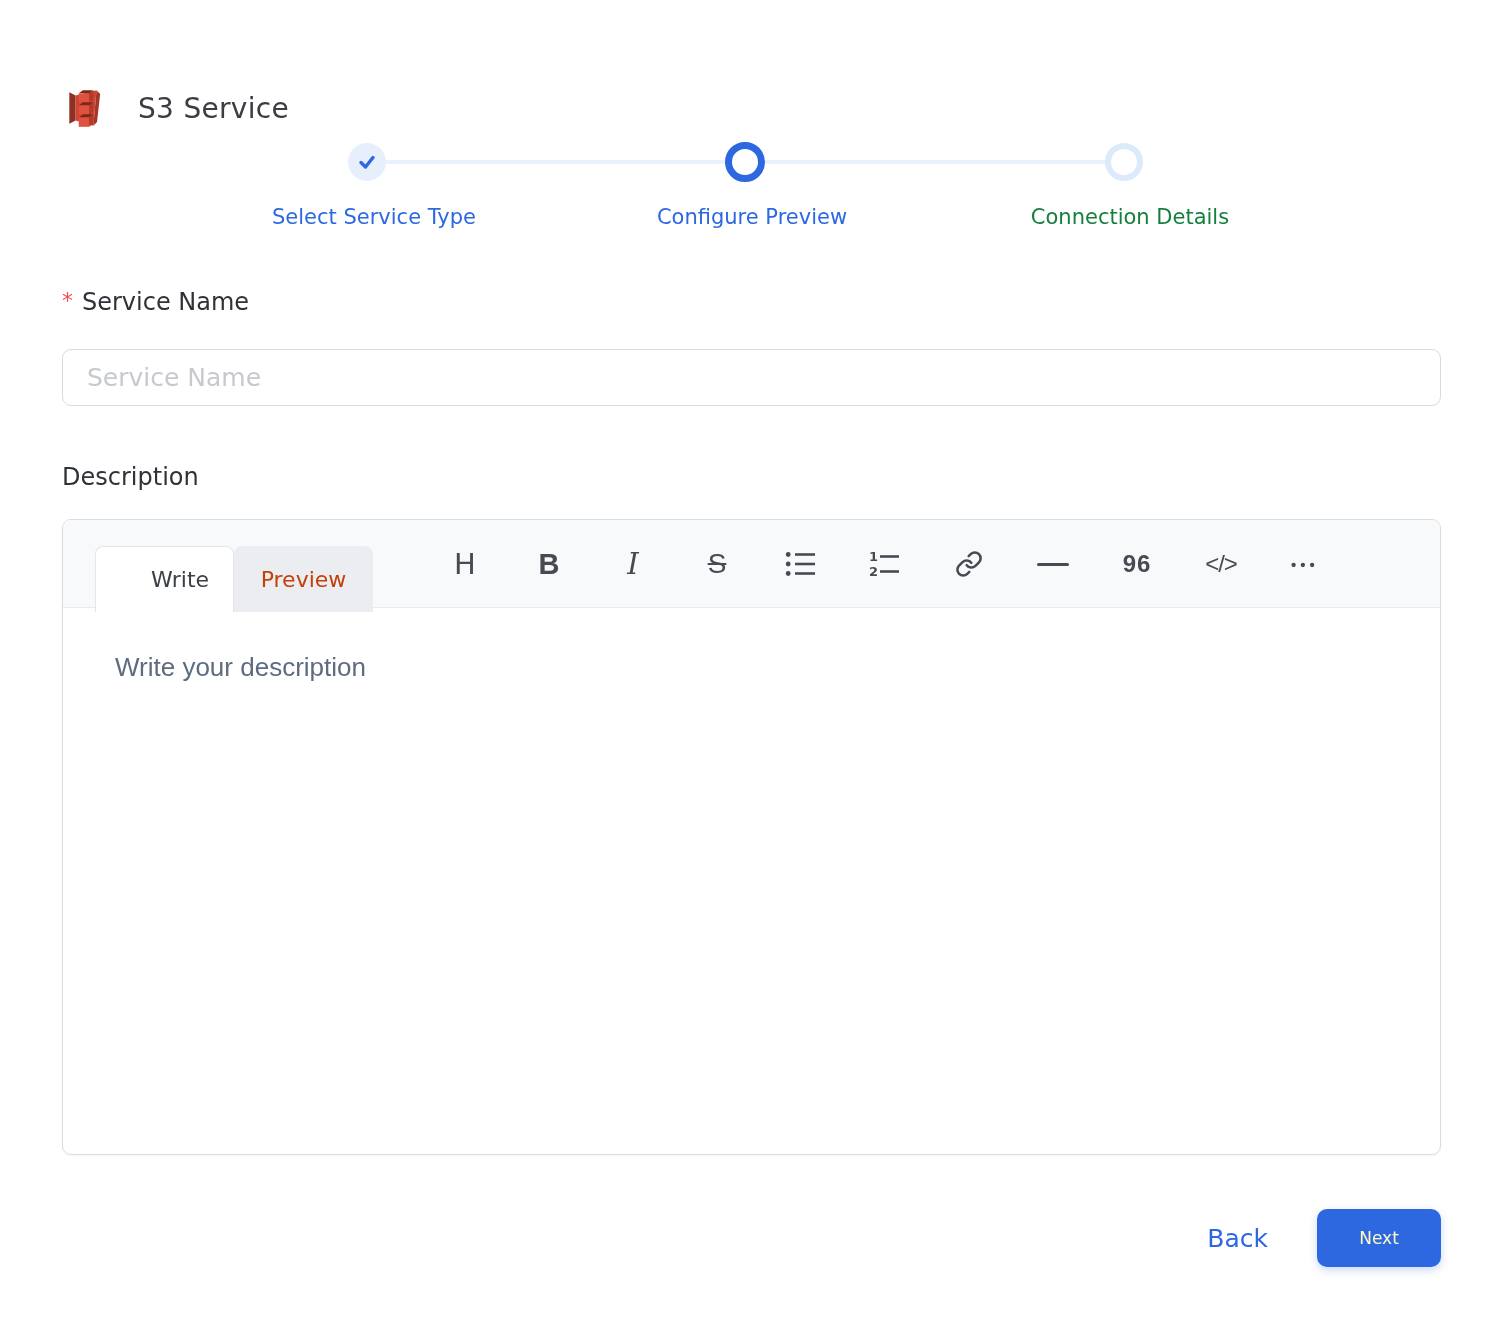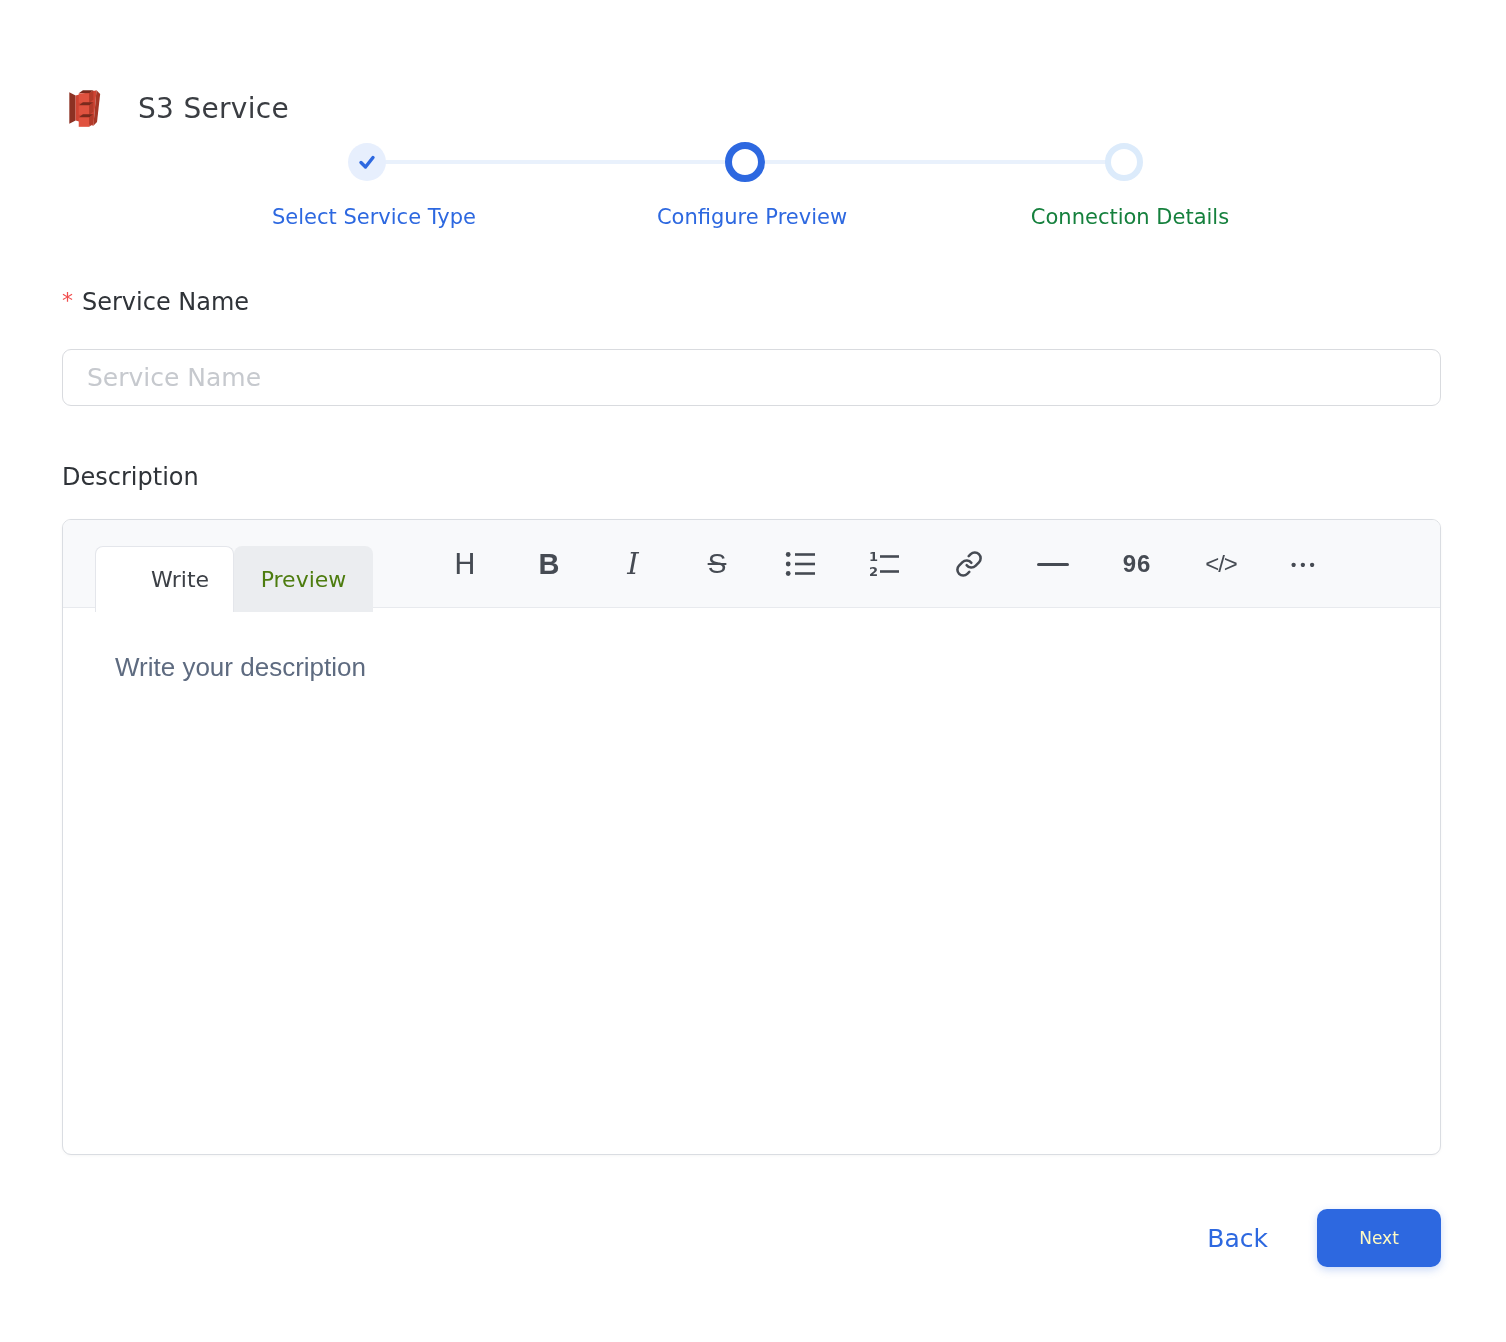--- a/index.html
+++ b/index.html
@@ -38,21 +38,21 @@
   
   .editor { position:absolute; left:62px; top:519px; width:1379px; height:636px;
     border:1px solid #dadde2; border-radius:9px; background:#fff;
     box-shadow:0 1px 3px rgba(0,0,0,.04); }
   .toolbar { position:relative; height:88px; background:#f8f9fb; border-bottom:1px solid #e8eaee;
     border-radius:8px 8px 0 0; }
   .tabs { position:absolute; left:32px; top:26px; display:flex; z-index:2; }
   .tab { width:139px; height:66px; display:flex; align-items:center; justify-content:center;
     font-size:22px; border-radius:8px 8px 0 0; cursor:pointer; }
   .tab-write { background:#ffffff; color:#3c4046; border:1px solid #e4e6eb; border-bottom:none;padding-left:31px; }
-  .tab-preview { background:#ebedf0; color:#4d7c0f; }
+  .tab-preview { background:#ebedf0; color:#c2410c; }
   .tools { position:absolute; left:360px; top:0; height:88px; display:flex; align-items:center; }
   .tool { width:84px; height:88px; display:flex; align-items:center; justify-content:center;
     background:transparent; border:none; cursor:pointer; color:#464b53; }
   .g-h { font-size:29px; font-weight:400; font-family:"DejaVu Sans",sans-serif; }
   .g-b { font-size:29px; font-weight:700; }
   .g-i { font-size:29px; font-style:italic; font-family:"DejaVu Serif","Liberation Serif",serif; }
   .g-s { font-size:28px; text-decoration:line-through; }
   .g-quote { font-size:24px; font-weight:700; letter-spacing:1px; }
   .g-code { font-size:24px; font-weight:500; letter-spacing:-1px; }
   .g-more { font-size:15px; font-weight:700; letter-spacing:4px; }

